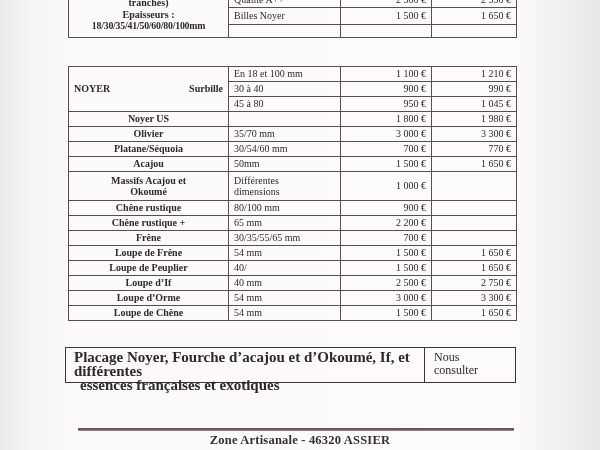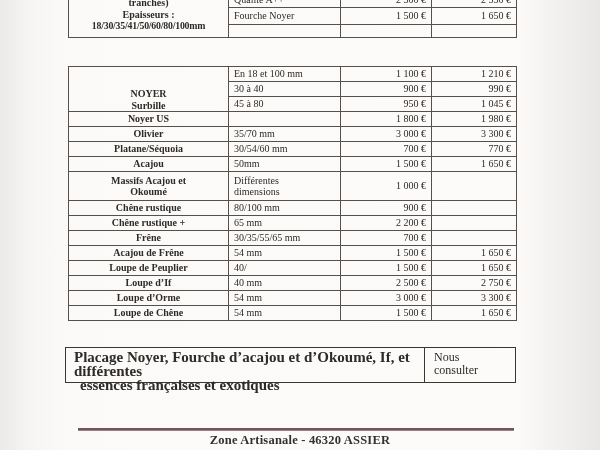--- a/index.html
+++ b/index.html
@@ -26,21 +26,21 @@
   .leftinfo .small-line{ font-size:9.8px; letter-spacing:-0.2px; white-space:nowrap; }
   
   .note-box {
     position:absolute; left:68px; top:37px; width:448px; height:30px; box-sizing:border-box;
     border:1px solid #55504c; border-bottom:2px solid #2f2c29; display:flex;
   }
   .note-left { width:160px; border-right:1px solid #55504c; }
   .note-right { flex:1; text-align:center; font-size:10.3px; line-height:13.5px; padding-top:1px; font-weight:bold; color:#33302c;}
   
   .main-table { left:68px; top:66px; border-top:1px solid #2f2c29; }
-  .grp-inner { height:44px; display:flex; flex-direction:column; justify-content:flex-end; align-items:center; }
+  .grp-inner { height:44px; display:flex; justify-content:space-between; align-items:center; }
   .tall td { height:28px; }
   .pre { white-space:pre-line; }
   .vt { vertical-align:top; line-height:13px; }
   
   .consult-box {
     position:absolute; left:65px; top:347px; width:451px; height:36px; box-sizing:border-box;
     border:1px solid #3a3632; display:flex;
   }
   .consult-text { flex:1; padding:2px 6px 0 8px; font-weight:bold; font-size:15px; line-height:14px; }
   .consult-text .l2 { padding-left:6px; }
@@ -68,21 +68,21 @@
       <td class="leftinfo" rowspan="3">
         <div>tranchés)</div>
         <div>Epaisseurs :</div>
         <div class="small-line">18/30/35/41/50/60/80/100mm</div>
       </td>
       <td class="c2">Qualité A++</td>
       <td class="c3">2 300 €</td>
       <td class="c4">2 530 €</td>
     </tr>
     <tr class="r2">
-      <td class="c2">Fourche Noyer</td>
+      <td class="c2">Billes Noyer</td>
       <td class="c3">1 500 €</td>
       <td class="c4">1 650 €</td>
     </tr>
     <tr class="r3">
       <td class="c2"></td>
       <td class="c3"></td>
       <td class="c4"></td>
     </tr>
   </tbody>
     </table>
@@ -161,21 +161,21 @@
       <td class="c3">2 200 €</td>
       <td class="c4"></td>
     </tr>
     <tr>
       <td class="c1">Frêne</td>
       <td class="c2">30/35/55/65 mm</td>
       <td class="c3">700 €</td>
       <td class="c4"></td>
     </tr>
     <tr>
-      <td class="c1">Acajou de Frêne</td>
+      <td class="c1">Loupe de Frêne</td>
       <td class="c2">54 mm</td>
       <td class="c3">1 500 €</td>
       <td class="c4">1 650 €</td>
     </tr>
     <tr>
       <td class="c1">Loupe de Peuplier</td>
       <td class="c2">40/</td>
       <td class="c3">1 500 €</td>
       <td class="c4">1 650 €</td>
     </tr>

